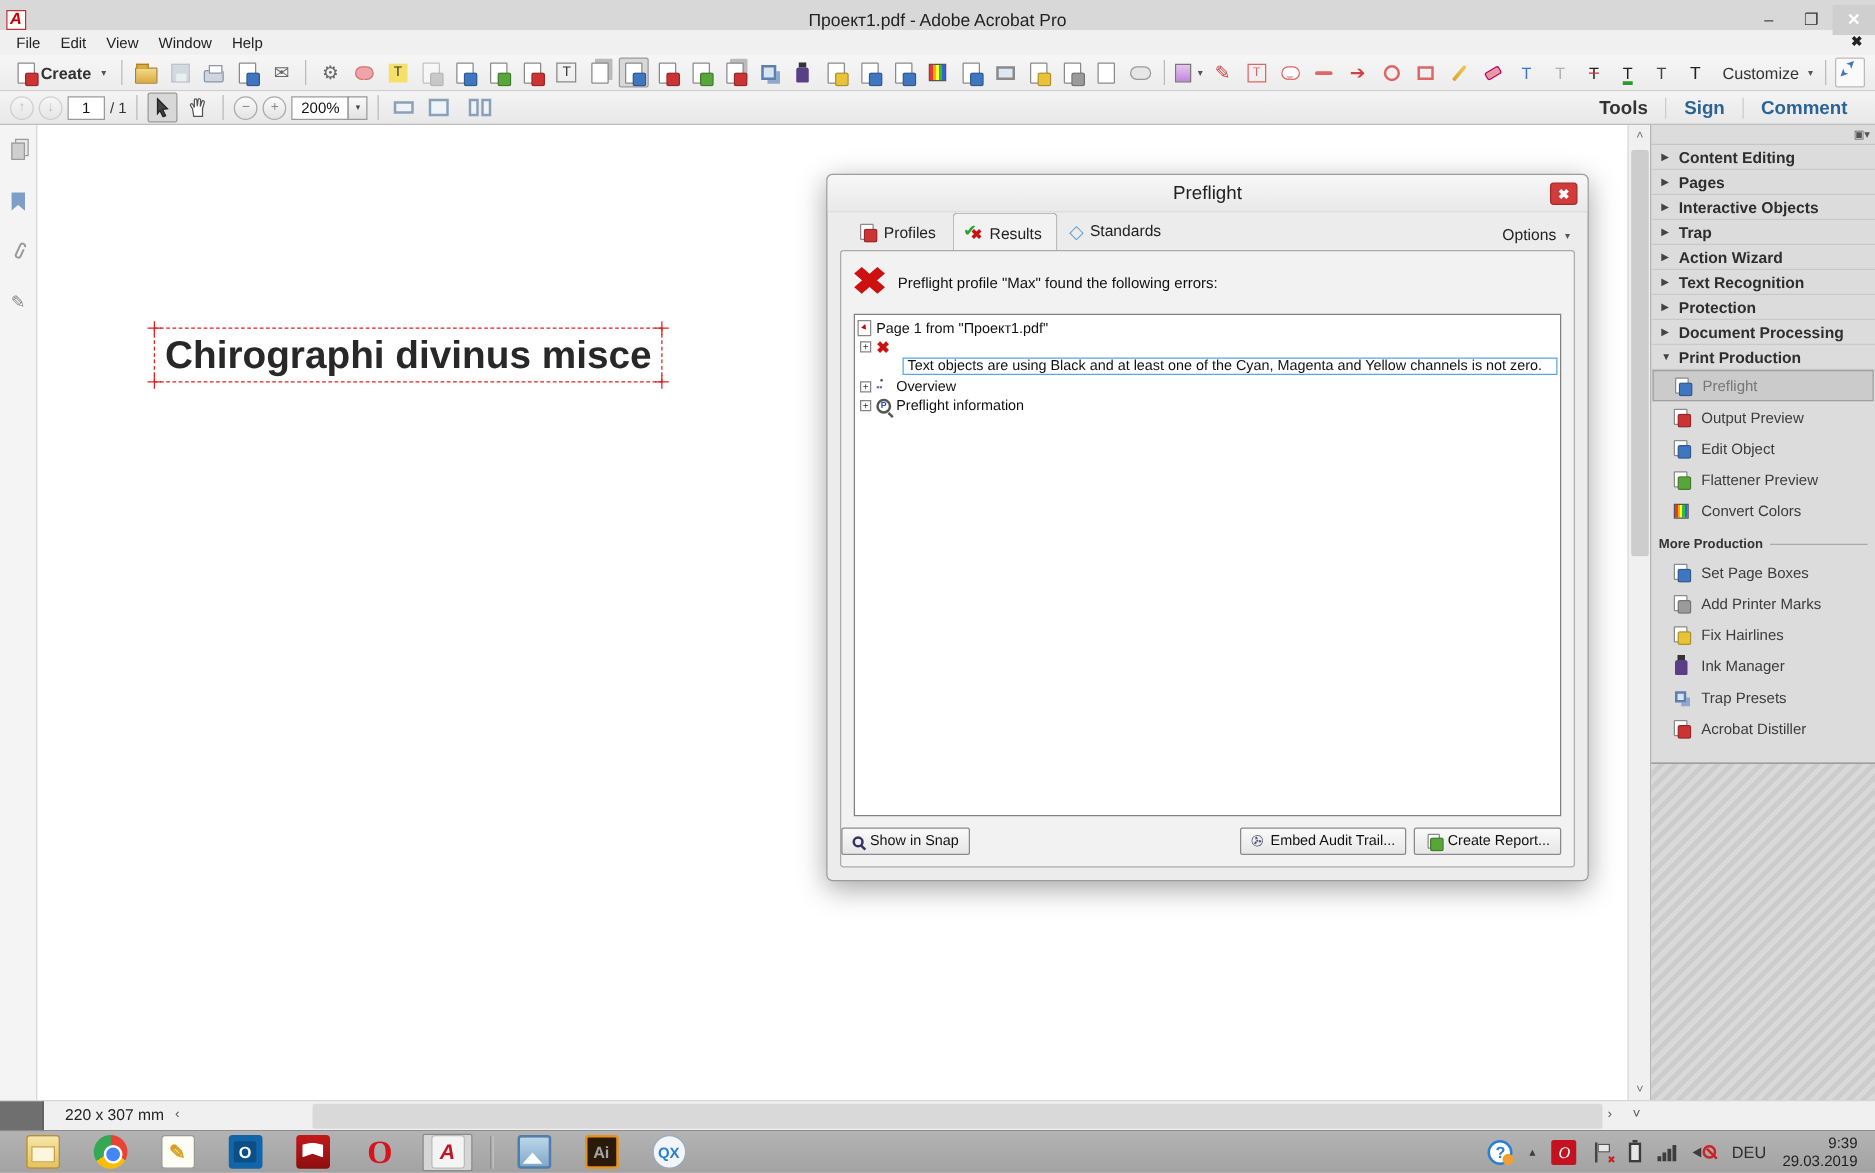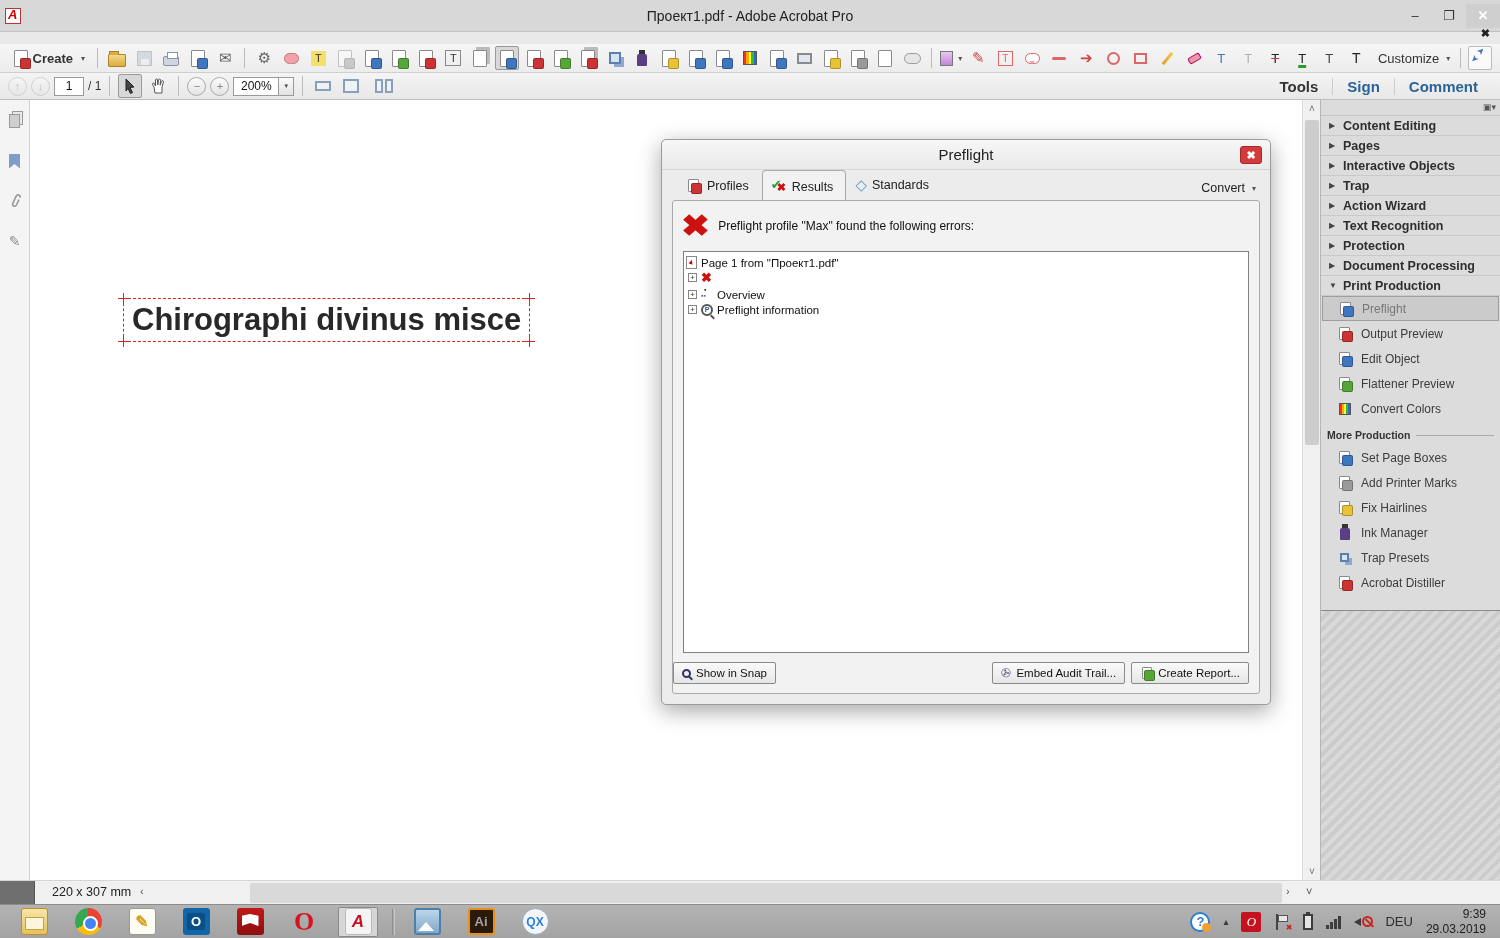--- a/index.html
+++ b/index.html
@@ -96,21 +96,21 @@
 
   
   #leftbar { left:0; top:100px; width:30px; height:780px; background:#f4f4f4; border-right:1px solid #d0d0d0;
     display:flex; flex-direction:column; align-items:center; padding-top:12px; gap:22px; }
   .sb-ic { width:18px; height:18px; display:flex; align-items:center; justify-content:center; color:#9a9a9a; font-size:15px;}
   .pages-ic { width:11px; height:14px; background:#cfcfcf; border:1px solid #9a9a9a; box-shadow:3px -3px 0 -1px #e9e9e9, 3px -3px 0 0 #9a9a9a;}
   .bookmark-ic { width:11px; height:15px; background:#7f9ec7;
     clip-path:polygon(0 0,100% 0,100% 100%,50% 70%,0 100%); }
   #docarea { left:30px; top:100px; width:1272px; height:780px; background:#ffffff; }
   #doc-text-frame { position:absolute; left:93px; top:162px; padding:3px 8px;
-    border:1.6px dashed #e02020;margin-top:36px; }
+    border:1.6px dashed #e02020; }
   #doc-text { font-size:31px; font-weight:bold; color:#282828; letter-spacing:0px; white-space:nowrap;}
   .tick { position:absolute; width:11px; height:11px; }
   .tick::before,.tick::after{content:""; position:absolute; background:#e02020;}
   .tick::before{left:5px; top:0; width:1px; height:11px;}
   .tick::after{left:0; top:5px; width:11px; height:1px;}
   
   #vscroll { left:1302px; top:100px; width:18px; height:780px; background:#f0f0f0; border-left:1px solid #dcdcdc;}
   #vscroll .arr { position:absolute; left:0; width:18px; height:17px; color:#707070; font-size:10px;
     display:flex; align-items:center; justify-content:center;}
   #vthumb { position:absolute; left:2px; top:20px; width:14px; height:325px; background:#cdcdcd; border-radius:2px;}
@@ -243,20 +243,27 @@
   <div class="abs" id="titlebar">
     <div class="app-logo"></div>
     <div class="title">Проект1.pdf - Adobe Acrobat Pro</div>
     <div class="winbtns">
       <div class="winbtn">–</div>
       <div class="winbtn">❐</div>
       <div class="winbtn close">✕</div>
     </div>
   </div>
 
+  <div class="abs" id="menubar">
+    <span class="menu-item">File</span>
+    <span class="menu-item">Edit</span>
+    <span class="menu-item">View</span>
+    <span class="menu-item">Window</span>
+    <span class="menu-item">Help</span>
+  </div>
   <span class="abs" id="doc-close-x">✖</span>
 
   <div class="abs" id="toolbar1">
     <div class="tbtn" style="gap:5px; padding:0 6px;">
       <span class="icn">
           <span class="pg b-red"></span>
         </span>
       <span class="lbl" style="font-weight:bold;">Create</span>
       <span class="caret">▾</span>
     </div>
@@ -631,37 +638,40 @@
           <span style="position:absolute; left:0; top:-2px; color:#2ca02c; font-size:13px;">✔</span>
           <span style="position:absolute; left:6px; top:2px; color:#cc1111; font-size:11px; font-weight:bold;">✖</span>
         </span>
         <span>Results</span>
       </div>
       <div class="dtab">
         <span style="color:#5a9bd4; font-size:15px;">◇</span>
         <span>Standards</span>
       </div>
       <div id="dlg-options">
-        <span>Convert</span>
+        <span>Options</span>
         <span class="caret">▾</span>
       </div>
     </div>
     <div id="dlg-body">
       <div id="dlg-msg">
         <span class="bigx">✖</span>
         <span class="msg-text">Preflight profile "Max" found the following errors:</span>
       </div>
       <div id="dlg-list">
         <div class="trow">
           <span class="pdfpage"></span>
           <span>Page 1 from "Проект1.pdf"</span>
         </div>
         <div class="trow">
           <span class="expbox">+</span>
           <span class="redxsm">✖</span>
+        </div>
+        <div class="trow">
+          <span class="detail-row">Text objects are using Black and at least one of the Cyan, Magenta and Yellow channels is not zero.</span>
         </div>
         <div class="trow" style="margin-top:2px;">
           <span class="expbox">+</span>
           <span class="org-ic"></span>
           <span>Overview</span>
         </div>
         <div class="trow">
           <span class="expbox">+</span>
           <span class="maglass">P</span>
           <span>Preflight information</span>

